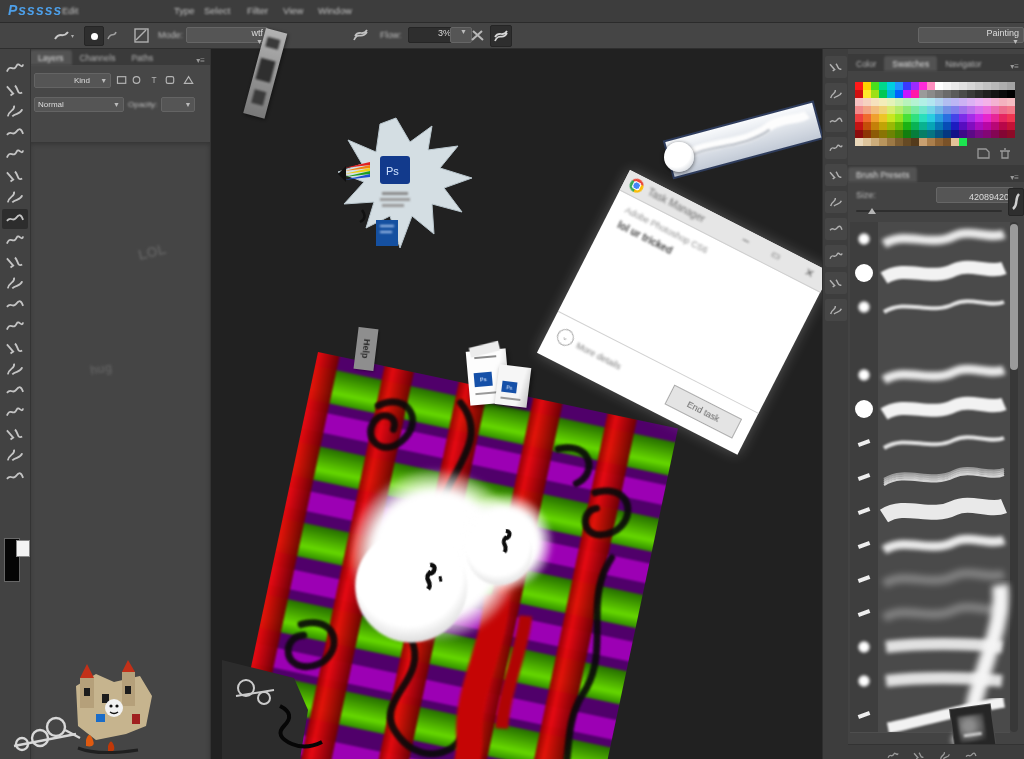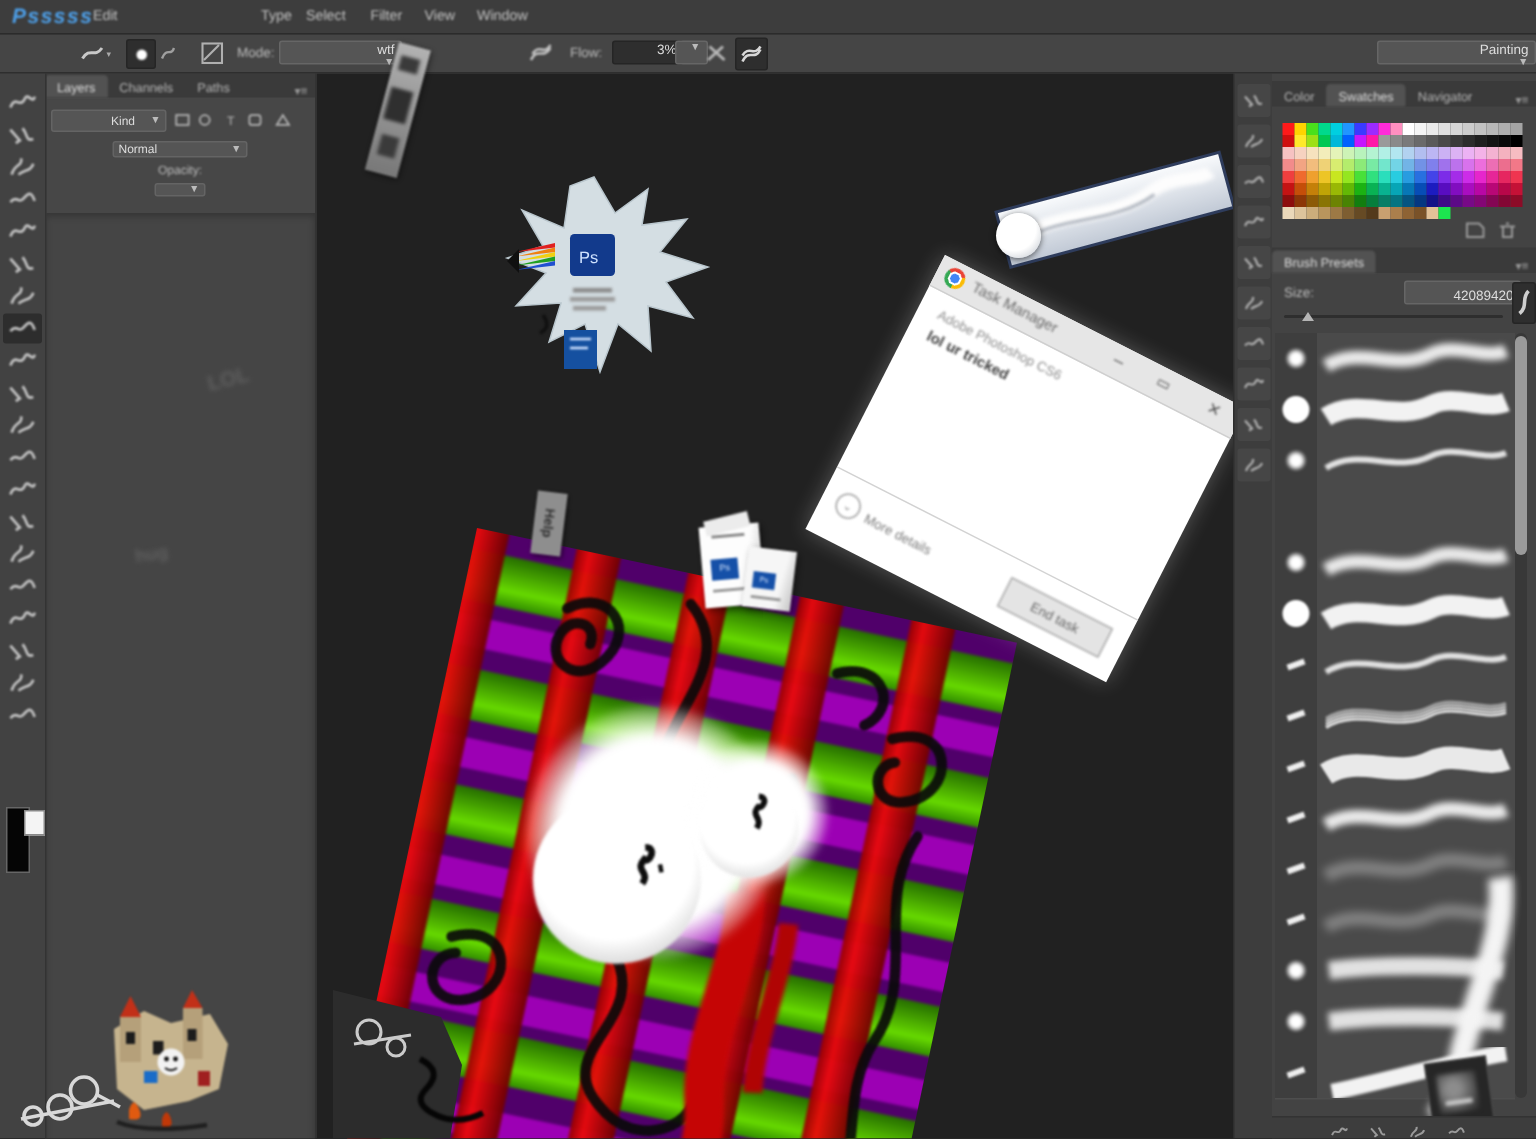--- a/index.html
+++ b/index.html
@@ -257,21 +257,21 @@
       <svg width="110" height="14" viewBox="0 0 110 14" style="filter:blur(.7px)">
         <g stroke="#b5b5b5" stroke-width="1.4" fill="none">
           <rect x="3" y="3" width="10" height="8"></rect>
             <circle cx="26" cy="7" r="4"></circle>
             <text x="44" y="11" fill="#b5b5b5" stroke="none" font-size="10" font-family="Liberation Sans">T</text>
             <rect x="62" y="3" width="9" height="8" rx="2"></rect>
             <path d="M84 11 L89 3 L94 11 Z"></path>
         </g>
       </svg>
     </div>
-    <div class="abs lp-row" style="top:46px;flex-direction:column;">
+    <div class="abs lp-row" style="top:46px;">
       <span class="mini-field" style="width:82px;">
           <span>Normal</span>
           <span class="caret">▼</span>
         </span>
       <span class="opt-label" style="font-size:8px;">Opacity:</span>
       <span class="mini-field" style="width:26px;">
           <span class="caret">▼</span>
         </span>
     </div>
     <div class="abs" style="left:0;top:94px;width:180px;height:650px;background:#454545;box-shadow:inset 0 2px 5px rgba(0,0,0,.25);">

